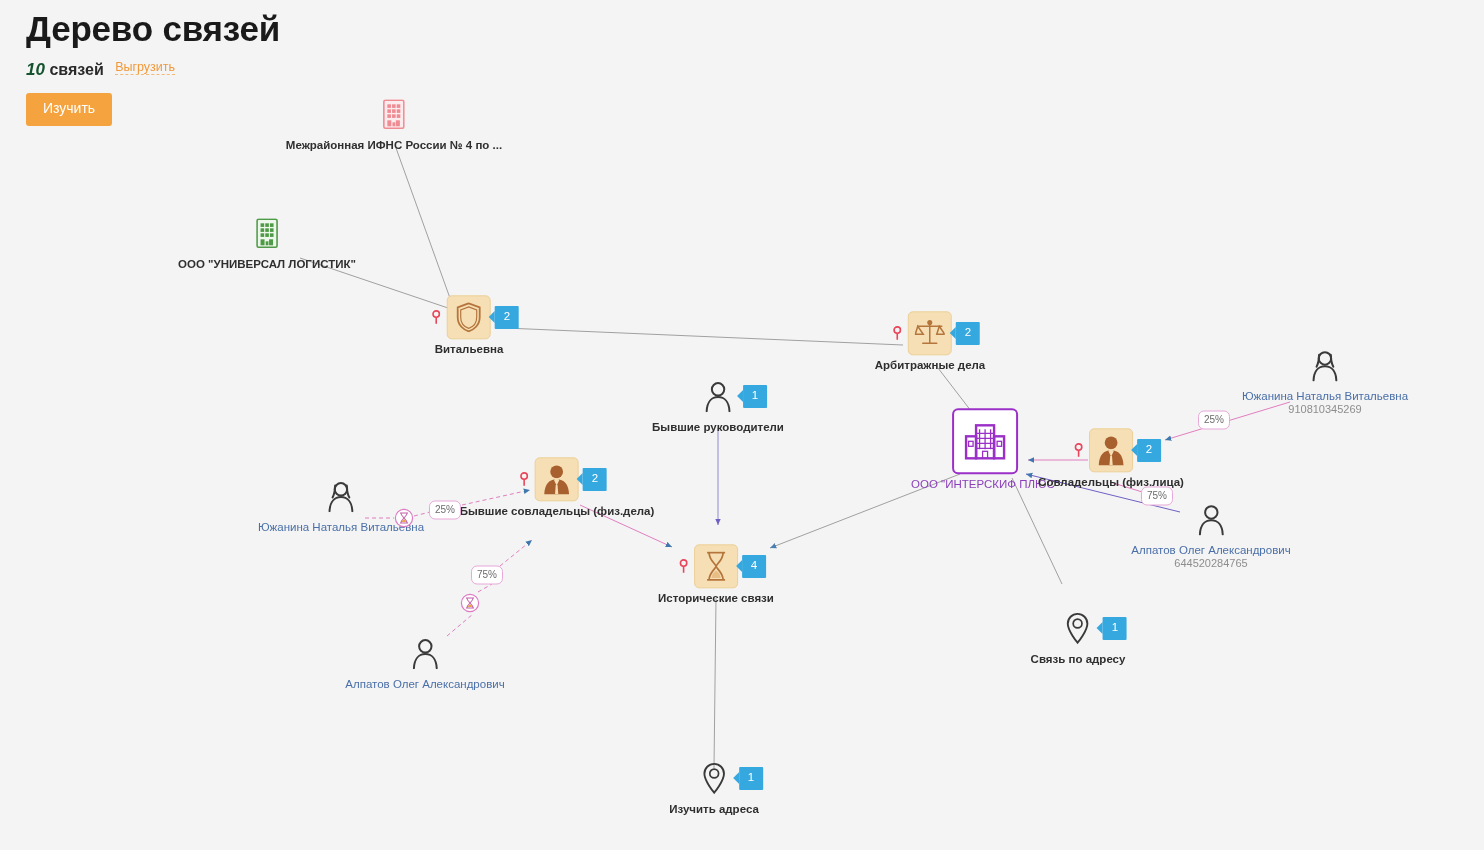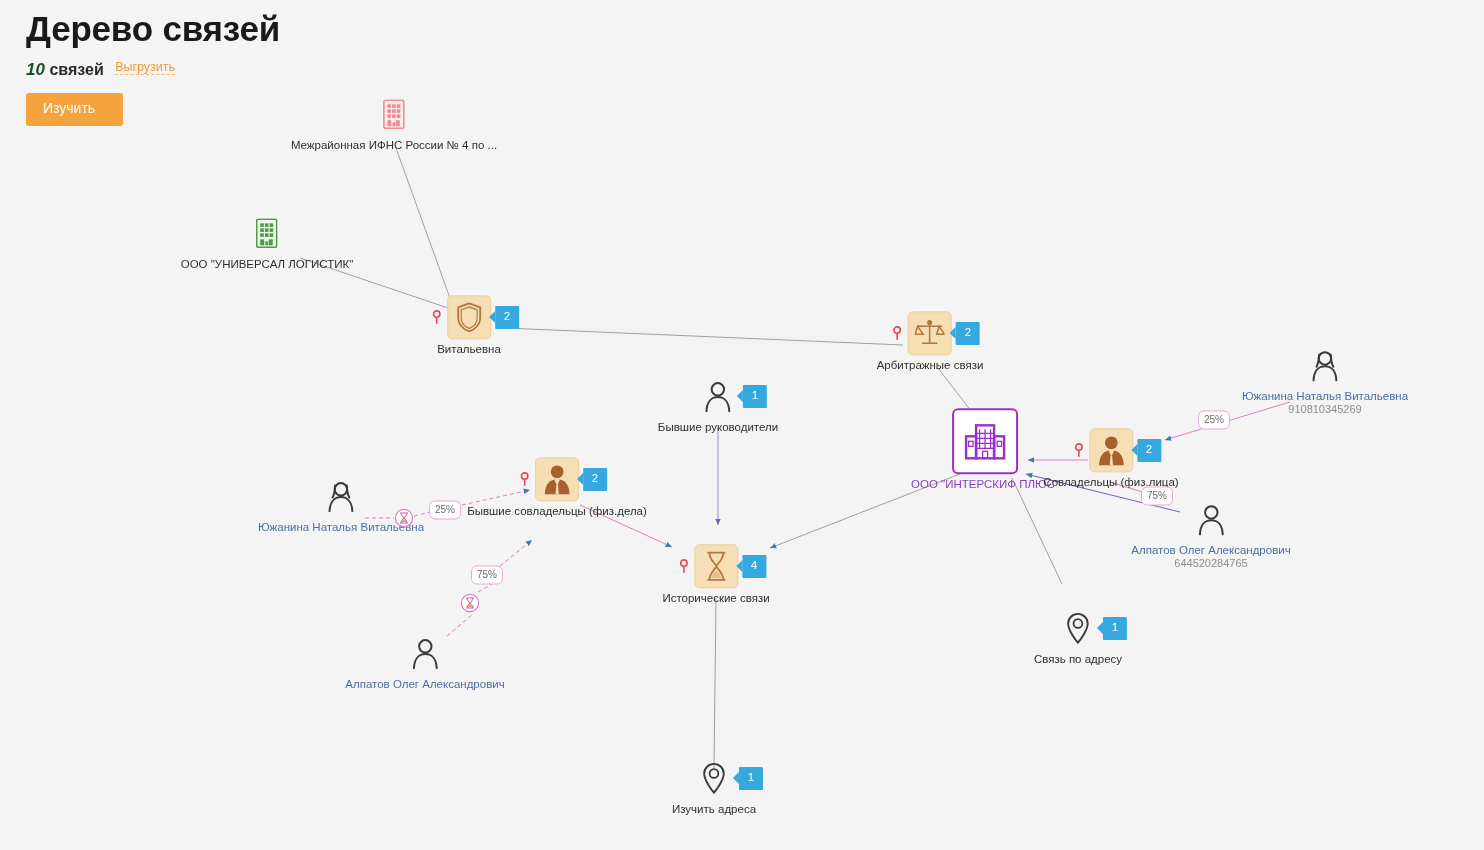--- a/index.html
+++ b/index.html
@@ -62,21 +62,21 @@
     text-decoration: none;
   }
   .study-btn {
     margin-top: 15px;
     display: inline-block;
     background: #f5a33f;
     color: #ffffff;
     border: none;
     font-size: 14px;
     font-family: inherit;
-    padding: 8px 28px 9px 17px;
+    padding: 8px 17px 9px 17px;
     border-radius: 3px;
     cursor: pointer;
     line-height: 1.1;
   }
 
   
   .graph-layer {
     position: absolute;
     inset: 0;
     z-index: 5;
@@ -115,21 +115,21 @@
   }
   .node-sub {
     font-size: 11px;
     color: #8d8d8d;
     line-height: 1.25;
     white-space: nowrap;
     text-align: center;
   }
   .label-blue { color: #4a6fa8; text-align: center; }
   .label-purple { color: #8b3fba; }
-  .label-dark { color: #2f2f2f; }
+  .label-dark { color: #2f2f2f; font-weight: bold; }
 
   
   .tile {
     width: 42px; height: 42px;
     border-radius: 5px;
     background: #f6dfb4;
     border: 1px solid #eccf97;
     display: flex;
     align-items: center;
     justify-content: center;
@@ -355,21 +355,21 @@
           <line x1="15" y1="5" x2="15" y2="24"></line>
           <line x1="3" y1="7" x2="27" y2="7"></line>
           <line x1="8" y1="24" x2="22" y2="24"></line>
           <path d="M3 7 L0.5 15 H8.5 Z"></path>
           <path d="M27 7 L24.5 15 H32.5 Z" transform="translate(-2.5,0)"></path>
         </g>
               </svg>
             </div>
             <div class="badge">2</div>
           </div>
-          <div class="node-label label-dark">Арбитражные связи</div>
+          <div class="node-label label-dark">Арбитражные дела</div>
         </div>
         <div class="node" style="left: 718px; top: 405px;">
           <div class="node-iconwrap">
             <div class="plain">
               <svg width="28" height="32" viewBox="0 0 28 32">
         <circle cx="14" cy="9" r="6.2" fill="none" stroke="#3a3a3a" stroke-width="2"></circle>
         <path d="M2.6 31 C3 21.5 7.8 16.8 14 16.8 C20.2 16.8 25 21.5 25.4 31" fill="none" stroke="#3a3a3a" stroke-width="2" stroke-linecap="round"></path>
       </svg>
             </div>
             <div class="badge">1</div>

